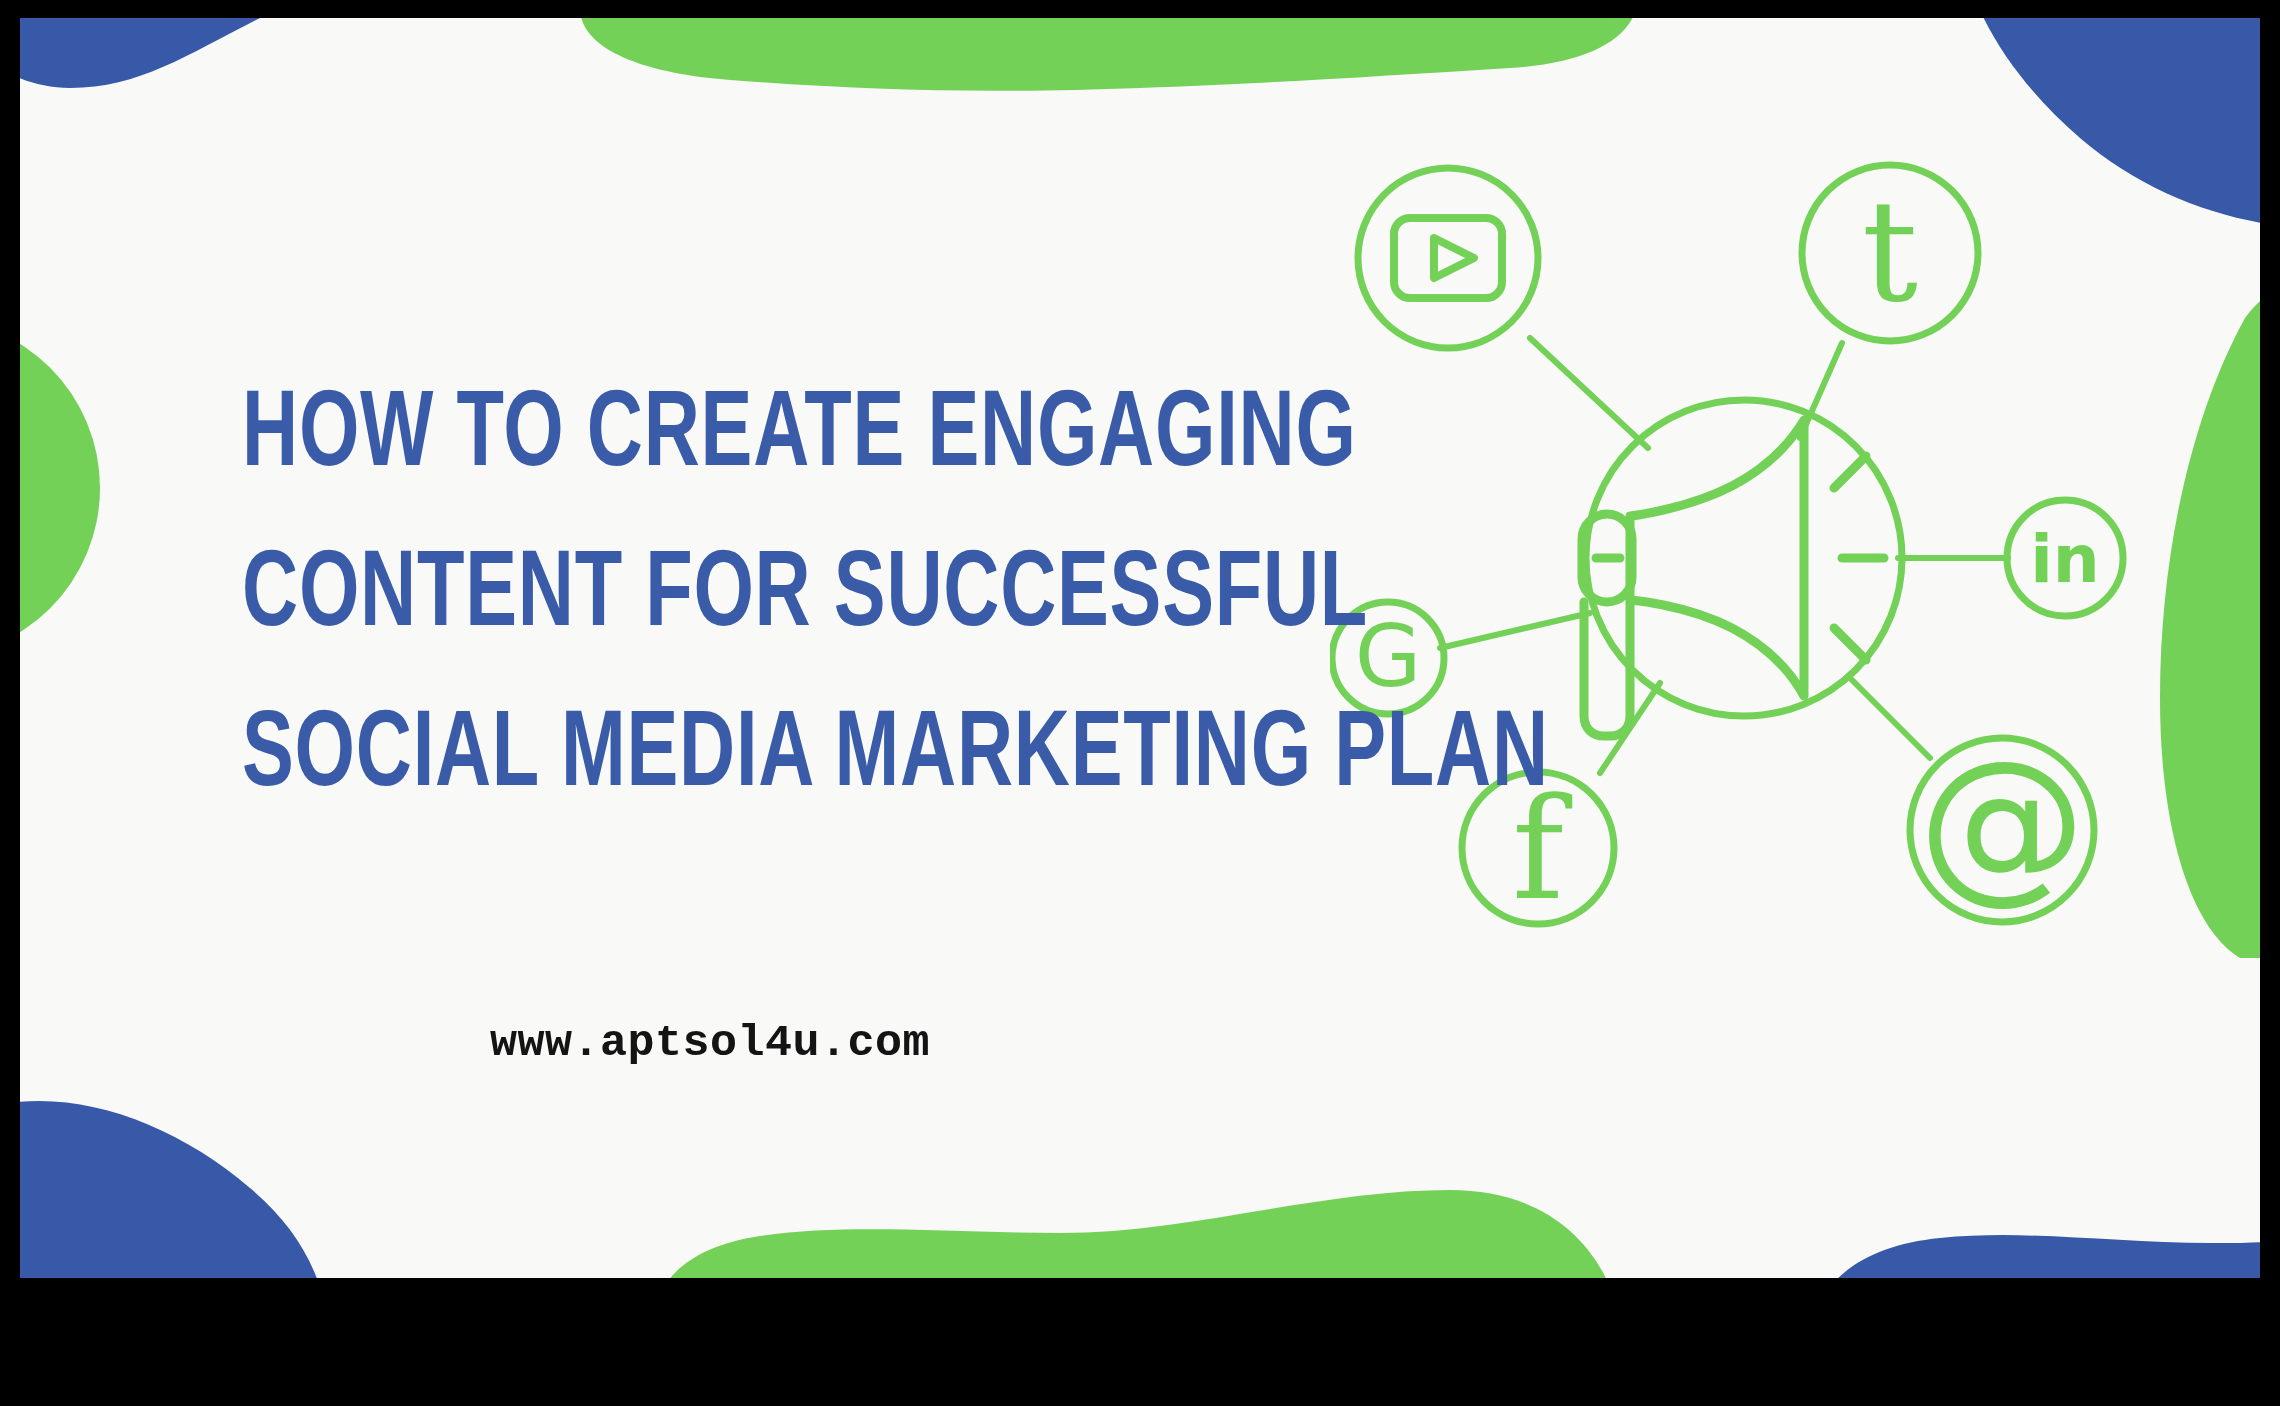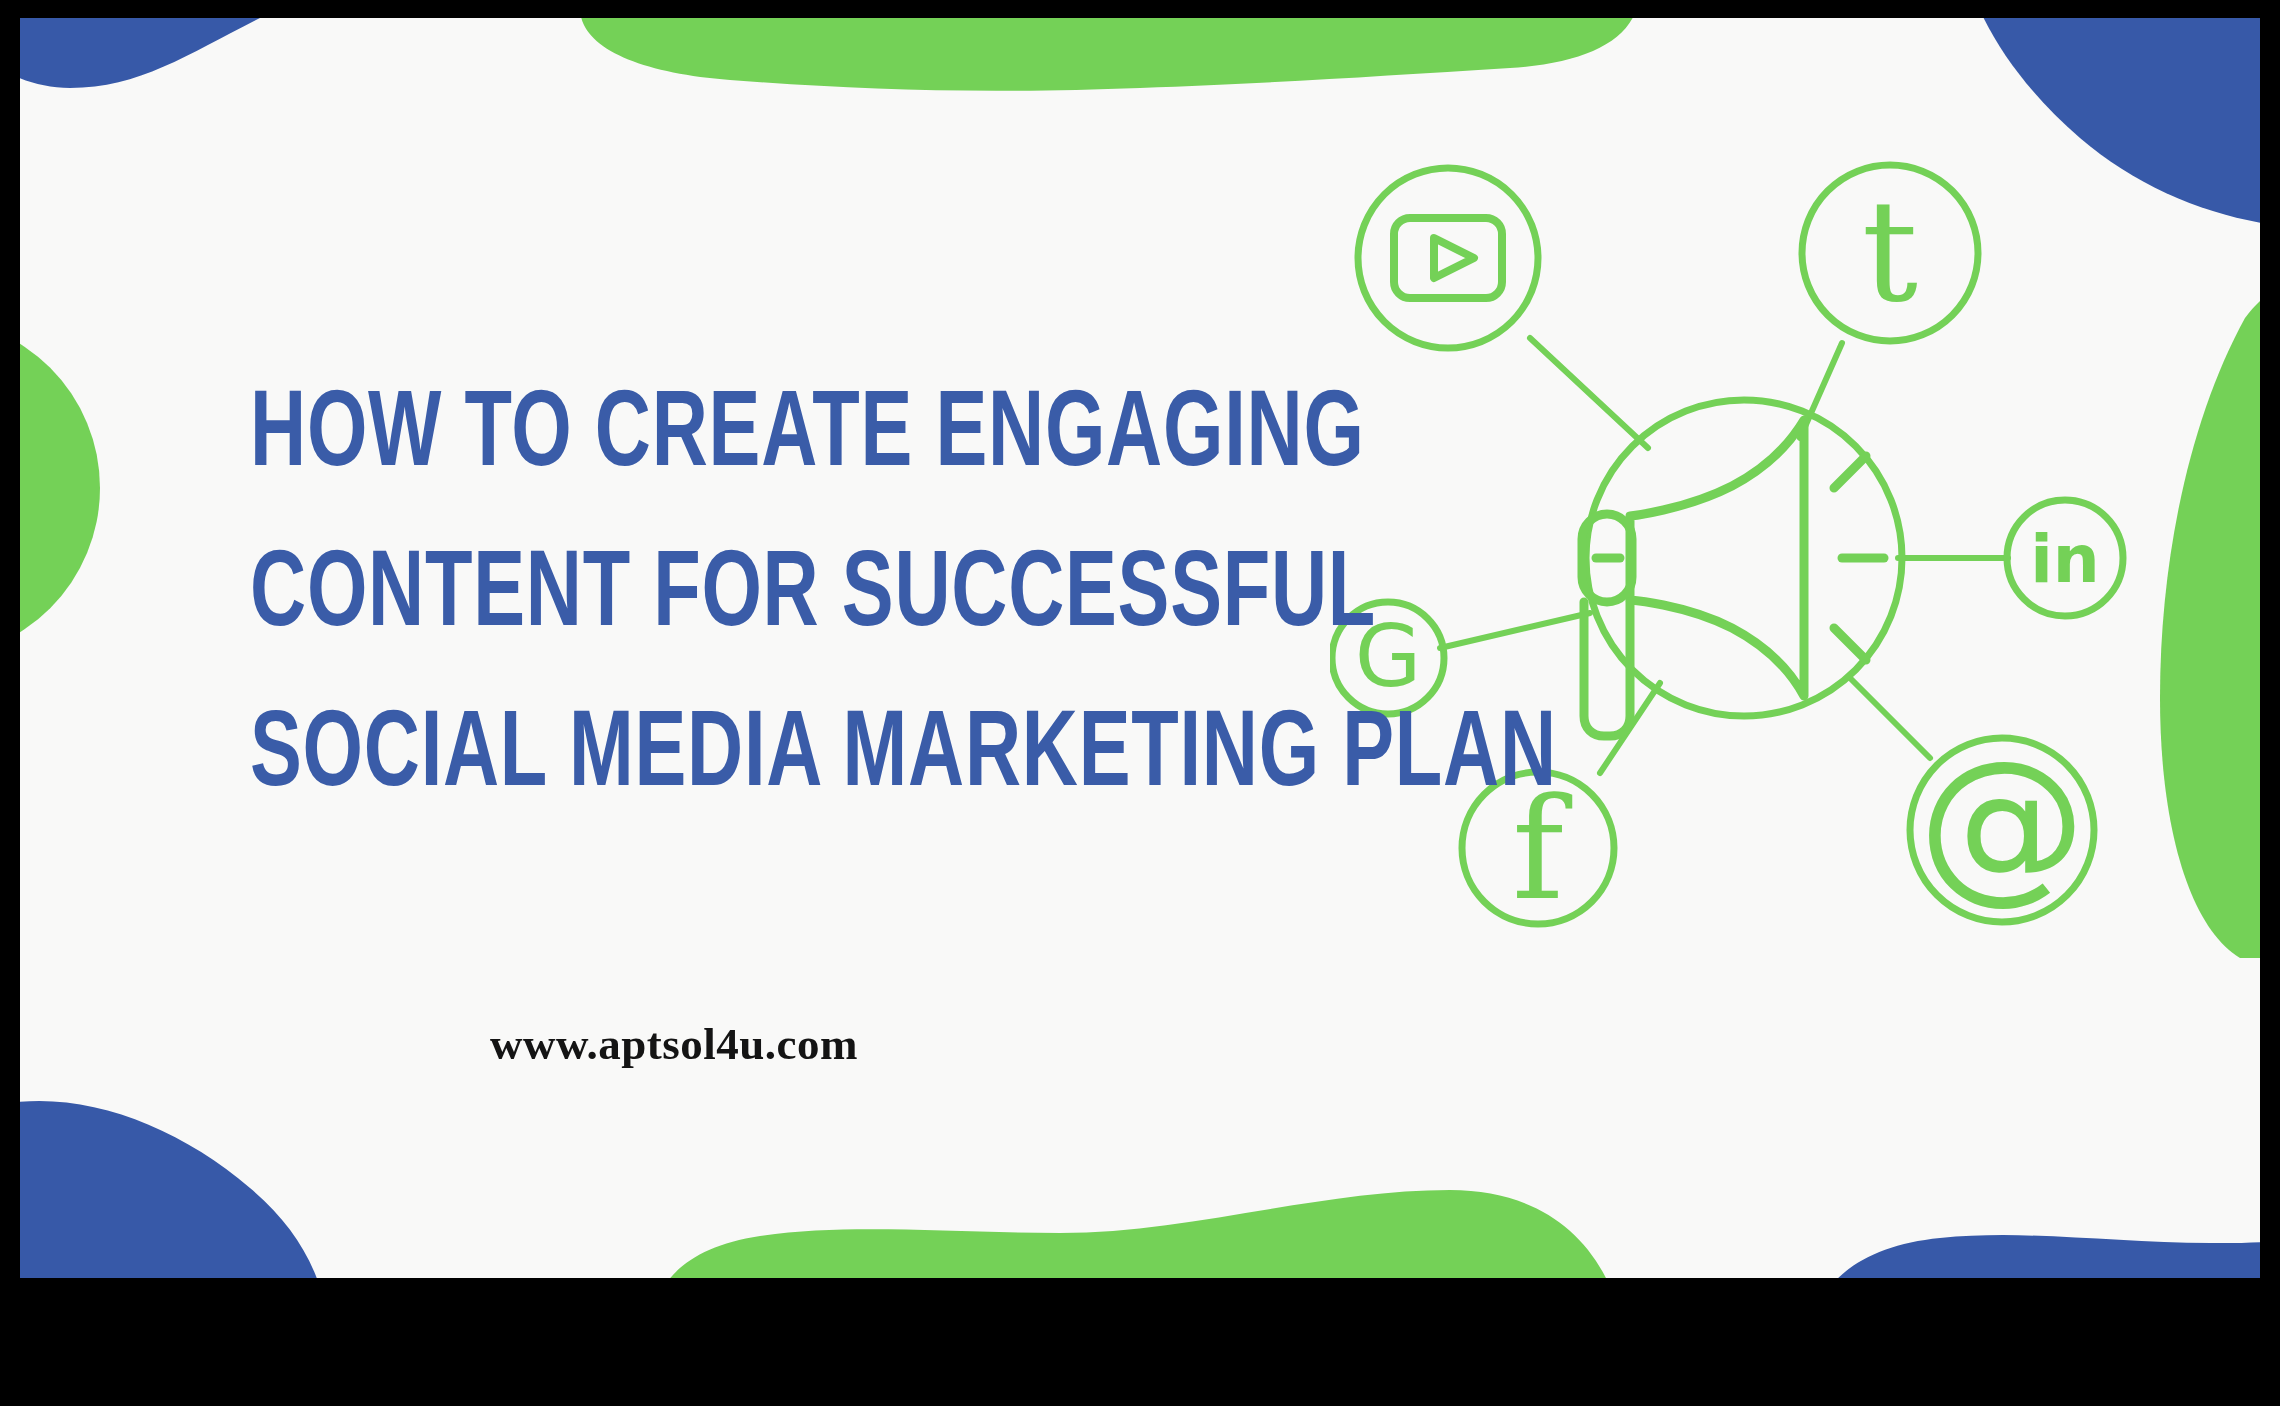--- a/index.html
+++ b/index.html
@@ -40,21 +40,21 @@
   .blob {
     position: absolute;
     pointer-events: none;
   }
 
   .blob svg { display: block; }
 
   
   #title-block {
     position: absolute;
-    left: 48px;
+    left: 40px;
     top: 330px;
     width: 1300px;
     text-align: center;
     z-index: 5;
   }
 
   .title-line {
     display: block;
     color: #3a5ca8;
     font-family: "Liberation Sans Narrow", "Liberation Sans", sans-serif;
@@ -66,21 +66,21 @@
     transform: scaleX(0.72);
     transform-origin: center center;
   }
 
   
   #website-url {
     position: absolute;
     left: 470px;
     top: 1000px;
     color: #141414;
-    font-family: Liberation Serif, serif;
+    font-family: Liberation Mono, monospace;
     font-weight: 700;
     font-size: 45px;
     letter-spacing: 0.5px;
     z-index: 5;
   }
 
   
   #social-graphic {
     position: absolute;
     left: 1310px;

